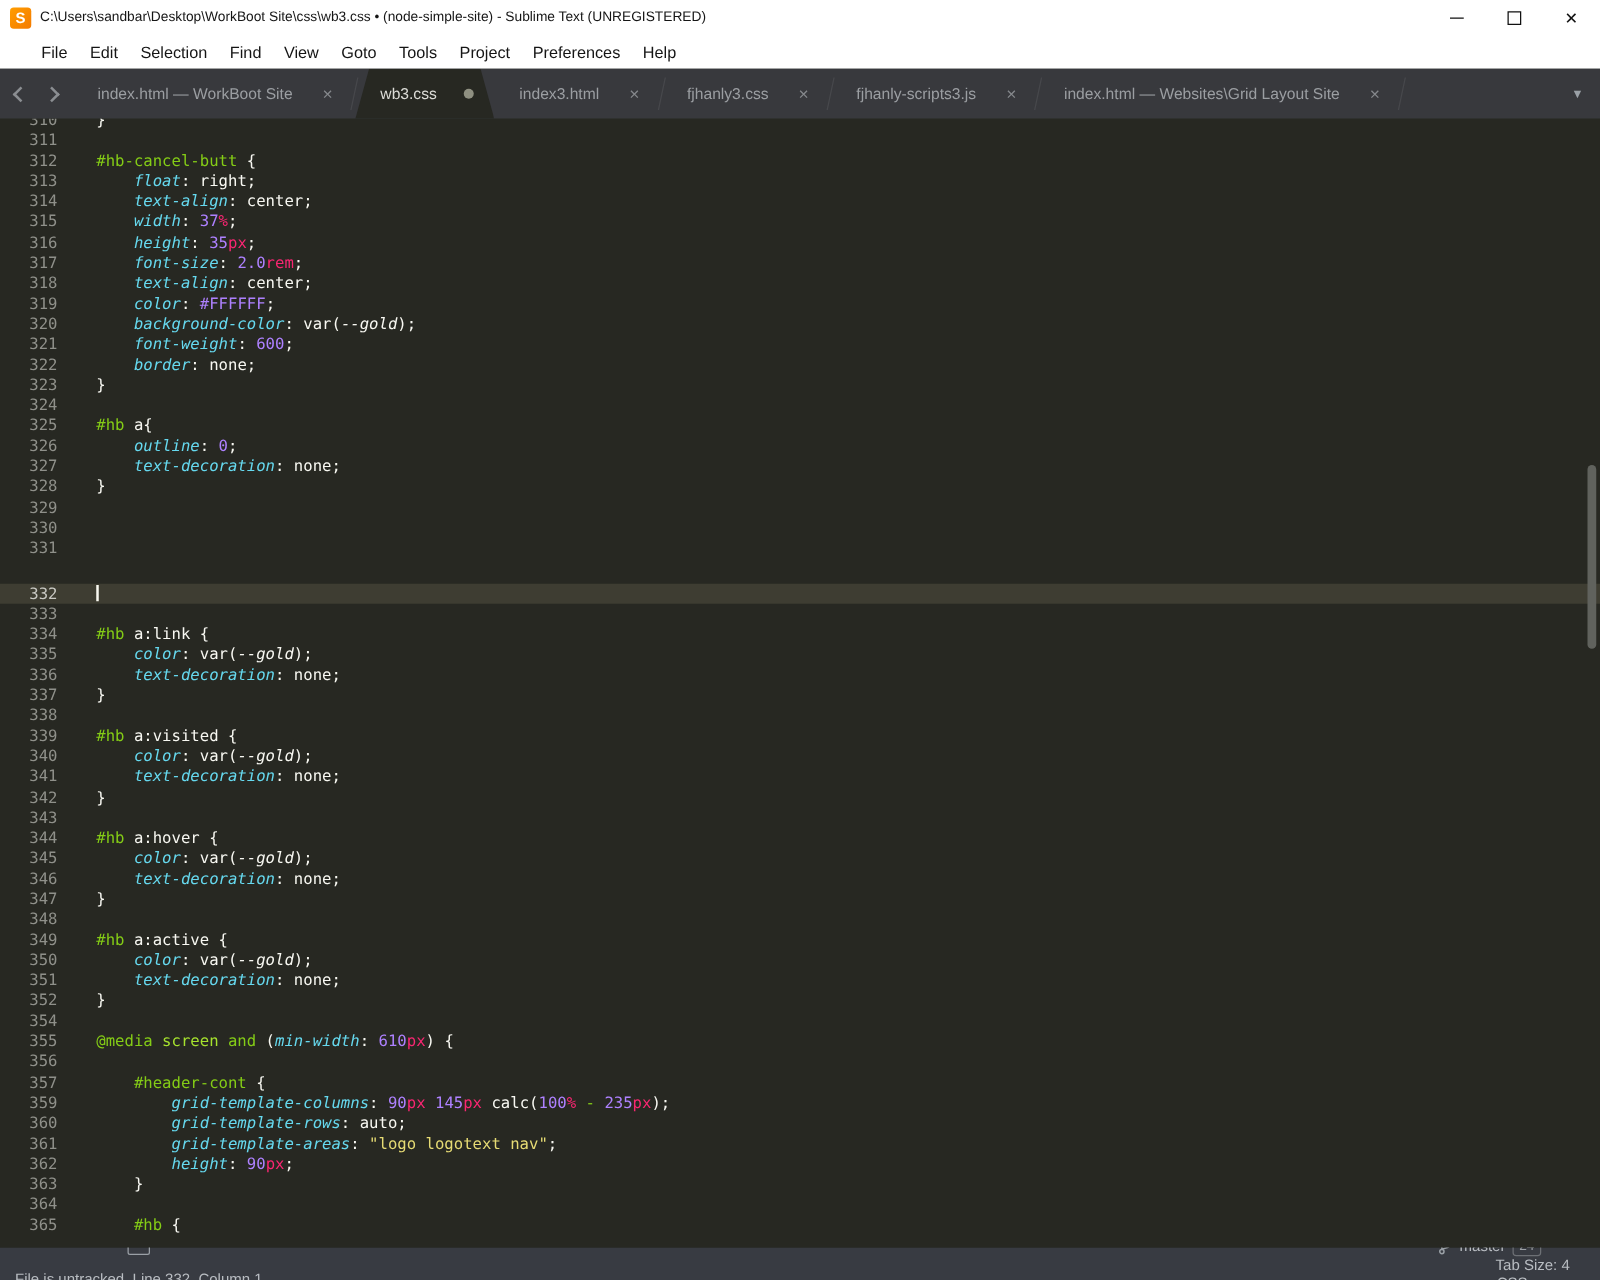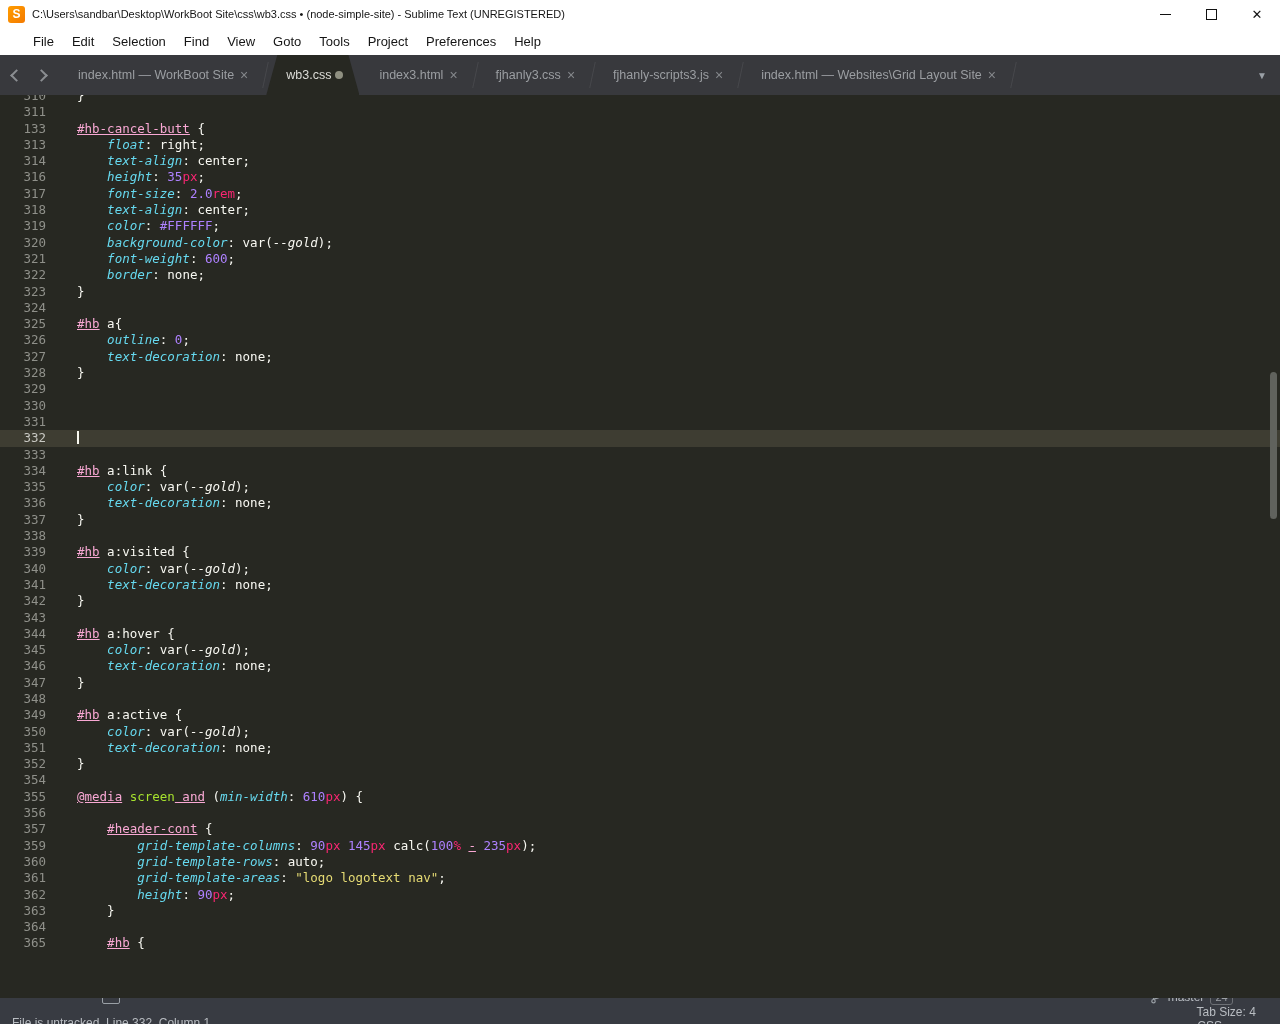--- a/index.html
+++ b/index.html
@@ -20,41 +20,41 @@
   
   .menubar{height:27px;background:#ffffff;display:flex;align-items:center;padding-left:24px;flex:none;}
   .menu-item{font-size:13px;color:#151515;padding:4px 9px;cursor:default;}
   
   .tabbar{height:40px;background:#38393d;display:flex;align-items:stretch;flex:none;position:relative;}
   .nav-arrows{width:58px;display:flex;align-items:center;justify-content:center;gap:16px;flex:none;}
   .chev{width:7px;height:7px;border-left:2px solid #8b8e92;border-bottom:2px solid #8b8e92;display:block;}
   .chev.left{transform:rotate(45deg);}
   .chev.right{transform:rotate(225deg);}
   .tabs{display:flex;flex:1;min-width:0;}
-  .tab{position:relative;display:flex;align-items:center;gap:4px;padding:0 16px 0 20px;
+  .tab{position:relative;display:flex;align-items:center;gap:22px;padding:0 16px 0 20px;
     font-size:12.5px;color:#9b9ea2;white-space:nowrap;cursor:default;}
   .tab:not(.active)::after{content:'';position:absolute;right:0;top:7px;bottom:7px;width:1px;
     background:#47484c;transform:skewX(-12deg);}
   .tab.active{background:#272822;color:#dcdcd7;
     clip-path:polygon(11px 0, calc(100% - 11px) 0, 100% 100%, 0 100%);}
   .tab-close{font-size:14px;color:#85888c;line-height:1;padding:0 2px;}
   .dirty-dot{width:8px;height:8px;border-radius:50%;background:#8f9081;display:block;}
   .overflow{width:36px;display:flex;align-items:center;justify-content:center;
     color:#9aa0a6;font-size:10px;flex:none;}
   
   .editor{position:relative;flex:1;background:#272822;overflow:hidden;
     font-family:"DejaVu Sans Mono", monospace;font-size:12.5px;line-height:16.3px;}
   .code-scroll{margin-top:-7px;}
   .line{display:flex;height:16.3px;width:100%;white-space:pre;}
-  .line.current{background:#3e3d32;}
+  .line.current{background:#3e3d32;margin-top:20px;}
   .gutter{width:46px;text-align:right;color:#8f908a;flex:none;}
   .line.current .gutter{color:#c8c8c2;}
   .codetext{padding-left:31px;color:#f8f8f2;}
   .t-p{color:#f8f8f2;}
-  .t-s{color:#f9a8d4;text-decoration:underline;}
+  .t-s{color:#84cc16;}
   .t-pr{color:#66d9ef;font-style:italic;}
   .t-n{color:#ae81ff;}
   .t-u{color:#f92672;}
   .t-str{color:#e6db74;}
   .t-g{color:#a6e22e;}
   .t-v{color:#f8f8f2;font-style:italic;}
   .caret{display:inline-block;width:1.5px;height:13px;background:#f8f8f0;
     vertical-align:-2px;animation:blink 1.1s steps(1) infinite;}
   @keyframes blink{50%{opacity:0;}}
   .scrollbar-thumb{position:absolute;right:3px;top:277px;width:7px;height:147px;
@@ -138,23 +138,24 @@
       </div>
     <div class="overflow">
       <span>▼</span>
     </div>
   </div>
 
   <div class="editor">
     <div class="code-scroll" id="code">
         <div class="line"><span class="gutter">310</span><span class="codetext"><span class="t-p">}</span></span></div>
         <div class="line"><span class="gutter">311</span><span class="codetext"></span></div>
-        <div class="line"><span class="gutter">133</span><span class="codetext"><span class="t-s">#hb-cancel-butt</span><span class="t-p"> {</span></span></div>
+        <div class="line"><span class="gutter">312</span><span class="codetext"><span class="t-s">#hb-cancel-butt</span><span class="t-p"> {</span></span></div>
         <div class="line"><span class="gutter">313</span><span class="codetext"><span class="t-p">    </span><span class="t-pr">float</span><span class="t-p">: </span><span class="t-p">right</span><span class="t-p">;</span></span></div>
         <div class="line"><span class="gutter">314</span><span class="codetext"><span class="t-p">    </span><span class="t-pr">text-align</span><span class="t-p">: </span><span class="t-p">center</span><span class="t-p">;</span></span></div>
+        <div class="line"><span class="gutter">315</span><span class="codetext"><span class="t-p">    </span><span class="t-pr">width</span><span class="t-p">: </span><span class="t-n">37</span><span class="t-u">%</span><span class="t-p">;</span></span></div>
         <div class="line"><span class="gutter">316</span><span class="codetext"><span class="t-p">    </span><span class="t-pr">height</span><span class="t-p">: </span><span class="t-n">35</span><span class="t-u">px</span><span class="t-p">;</span></span></div>
         <div class="line"><span class="gutter">317</span><span class="codetext"><span class="t-p">    </span><span class="t-pr">font-size</span><span class="t-p">: </span><span class="t-n">2.0</span><span class="t-u">rem</span><span class="t-p">;</span></span></div>
         <div class="line"><span class="gutter">318</span><span class="codetext"><span class="t-p">    </span><span class="t-pr">text-align</span><span class="t-p">: </span><span class="t-p">center</span><span class="t-p">;</span></span></div>
         <div class="line"><span class="gutter">319</span><span class="codetext"><span class="t-p">    </span><span class="t-pr">color</span><span class="t-p">: </span><span class="t-n">#FFFFFF</span><span class="t-p">;</span></span></div>
         <div class="line"><span class="gutter">320</span><span class="codetext"><span class="t-p">    </span><span class="t-pr">background-color</span><span class="t-p">: </span><span class="t-p">var(</span><span class="t-v">--gold</span><span class="t-p">);</span></span></div>
         <div class="line"><span class="gutter">321</span><span class="codetext"><span class="t-p">    </span><span class="t-pr">font-weight</span><span class="t-p">: </span><span class="t-n">600</span><span class="t-p">;</span></span></div>
         <div class="line"><span class="gutter">322</span><span class="codetext"><span class="t-p">    </span><span class="t-pr">border</span><span class="t-p">: </span><span class="t-p">none</span><span class="t-p">;</span></span></div>
         <div class="line"><span class="gutter">323</span><span class="codetext"><span class="t-p">}</span></span></div>
         <div class="line"><span class="gutter">324</span><span class="codetext"></span></div>
         <div class="line"><span class="gutter">325</span><span class="codetext"><span class="t-s">#hb</span><span class="t-p"> a{</span></span></div>

